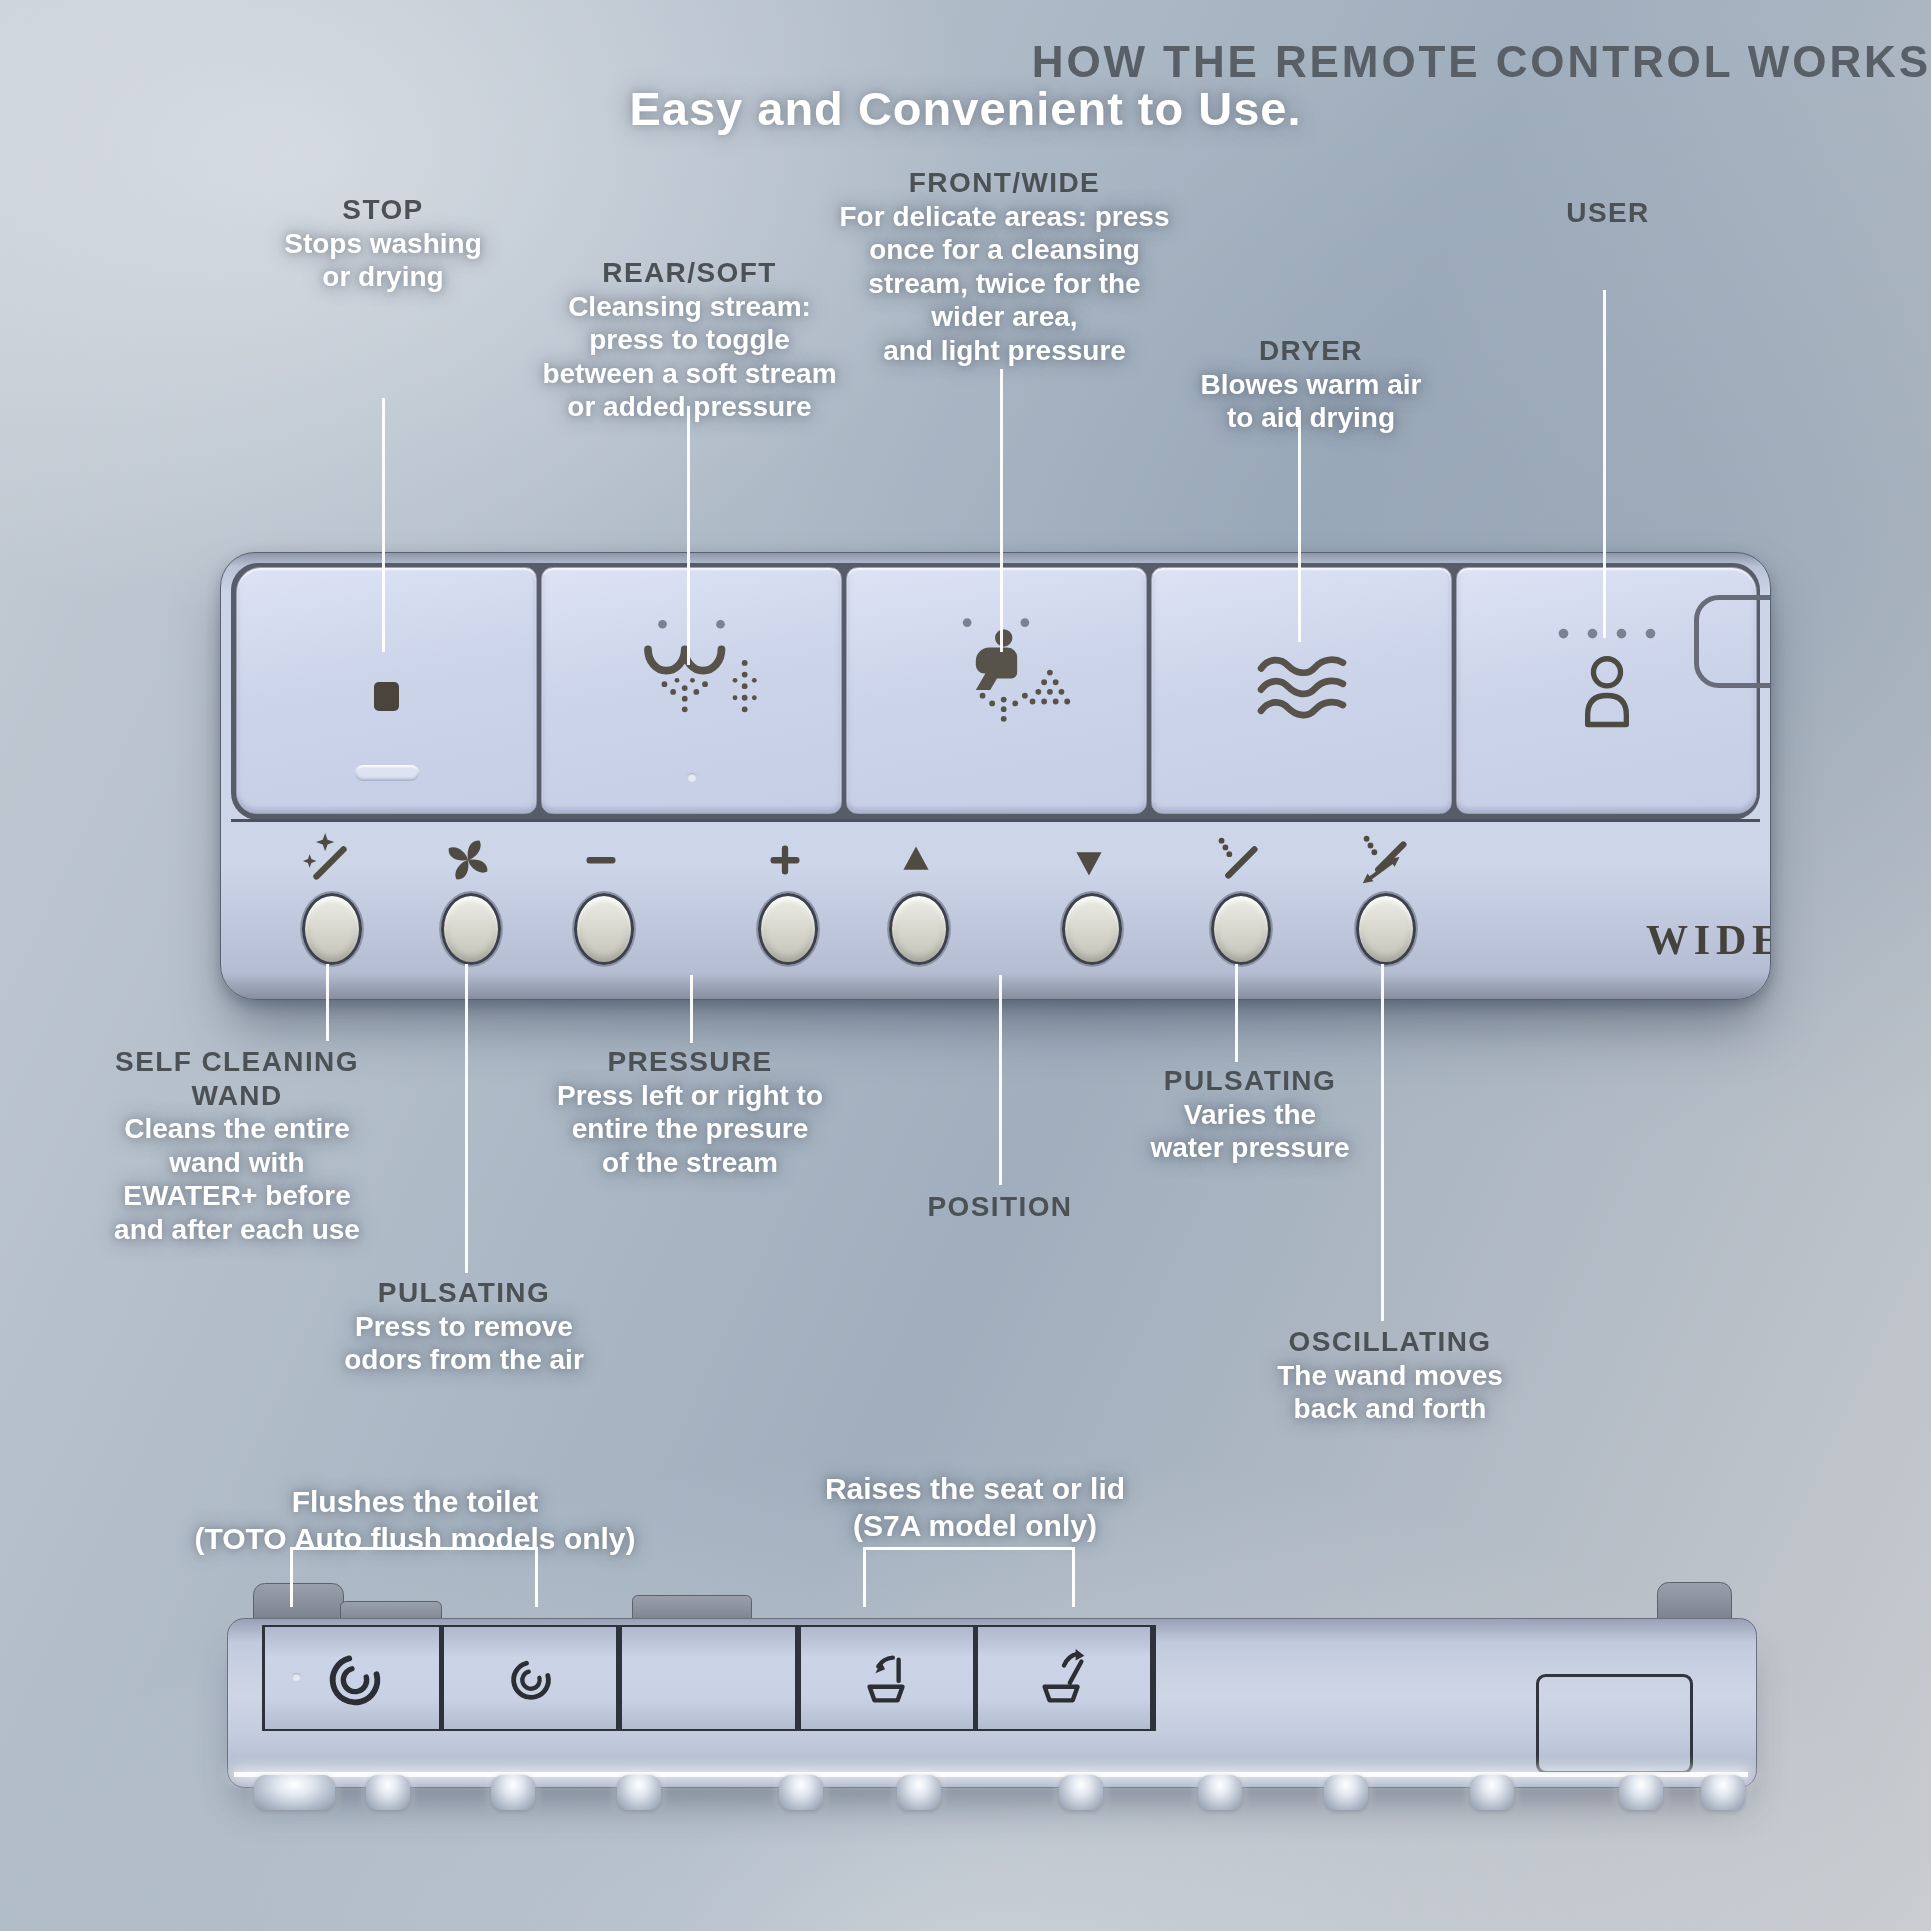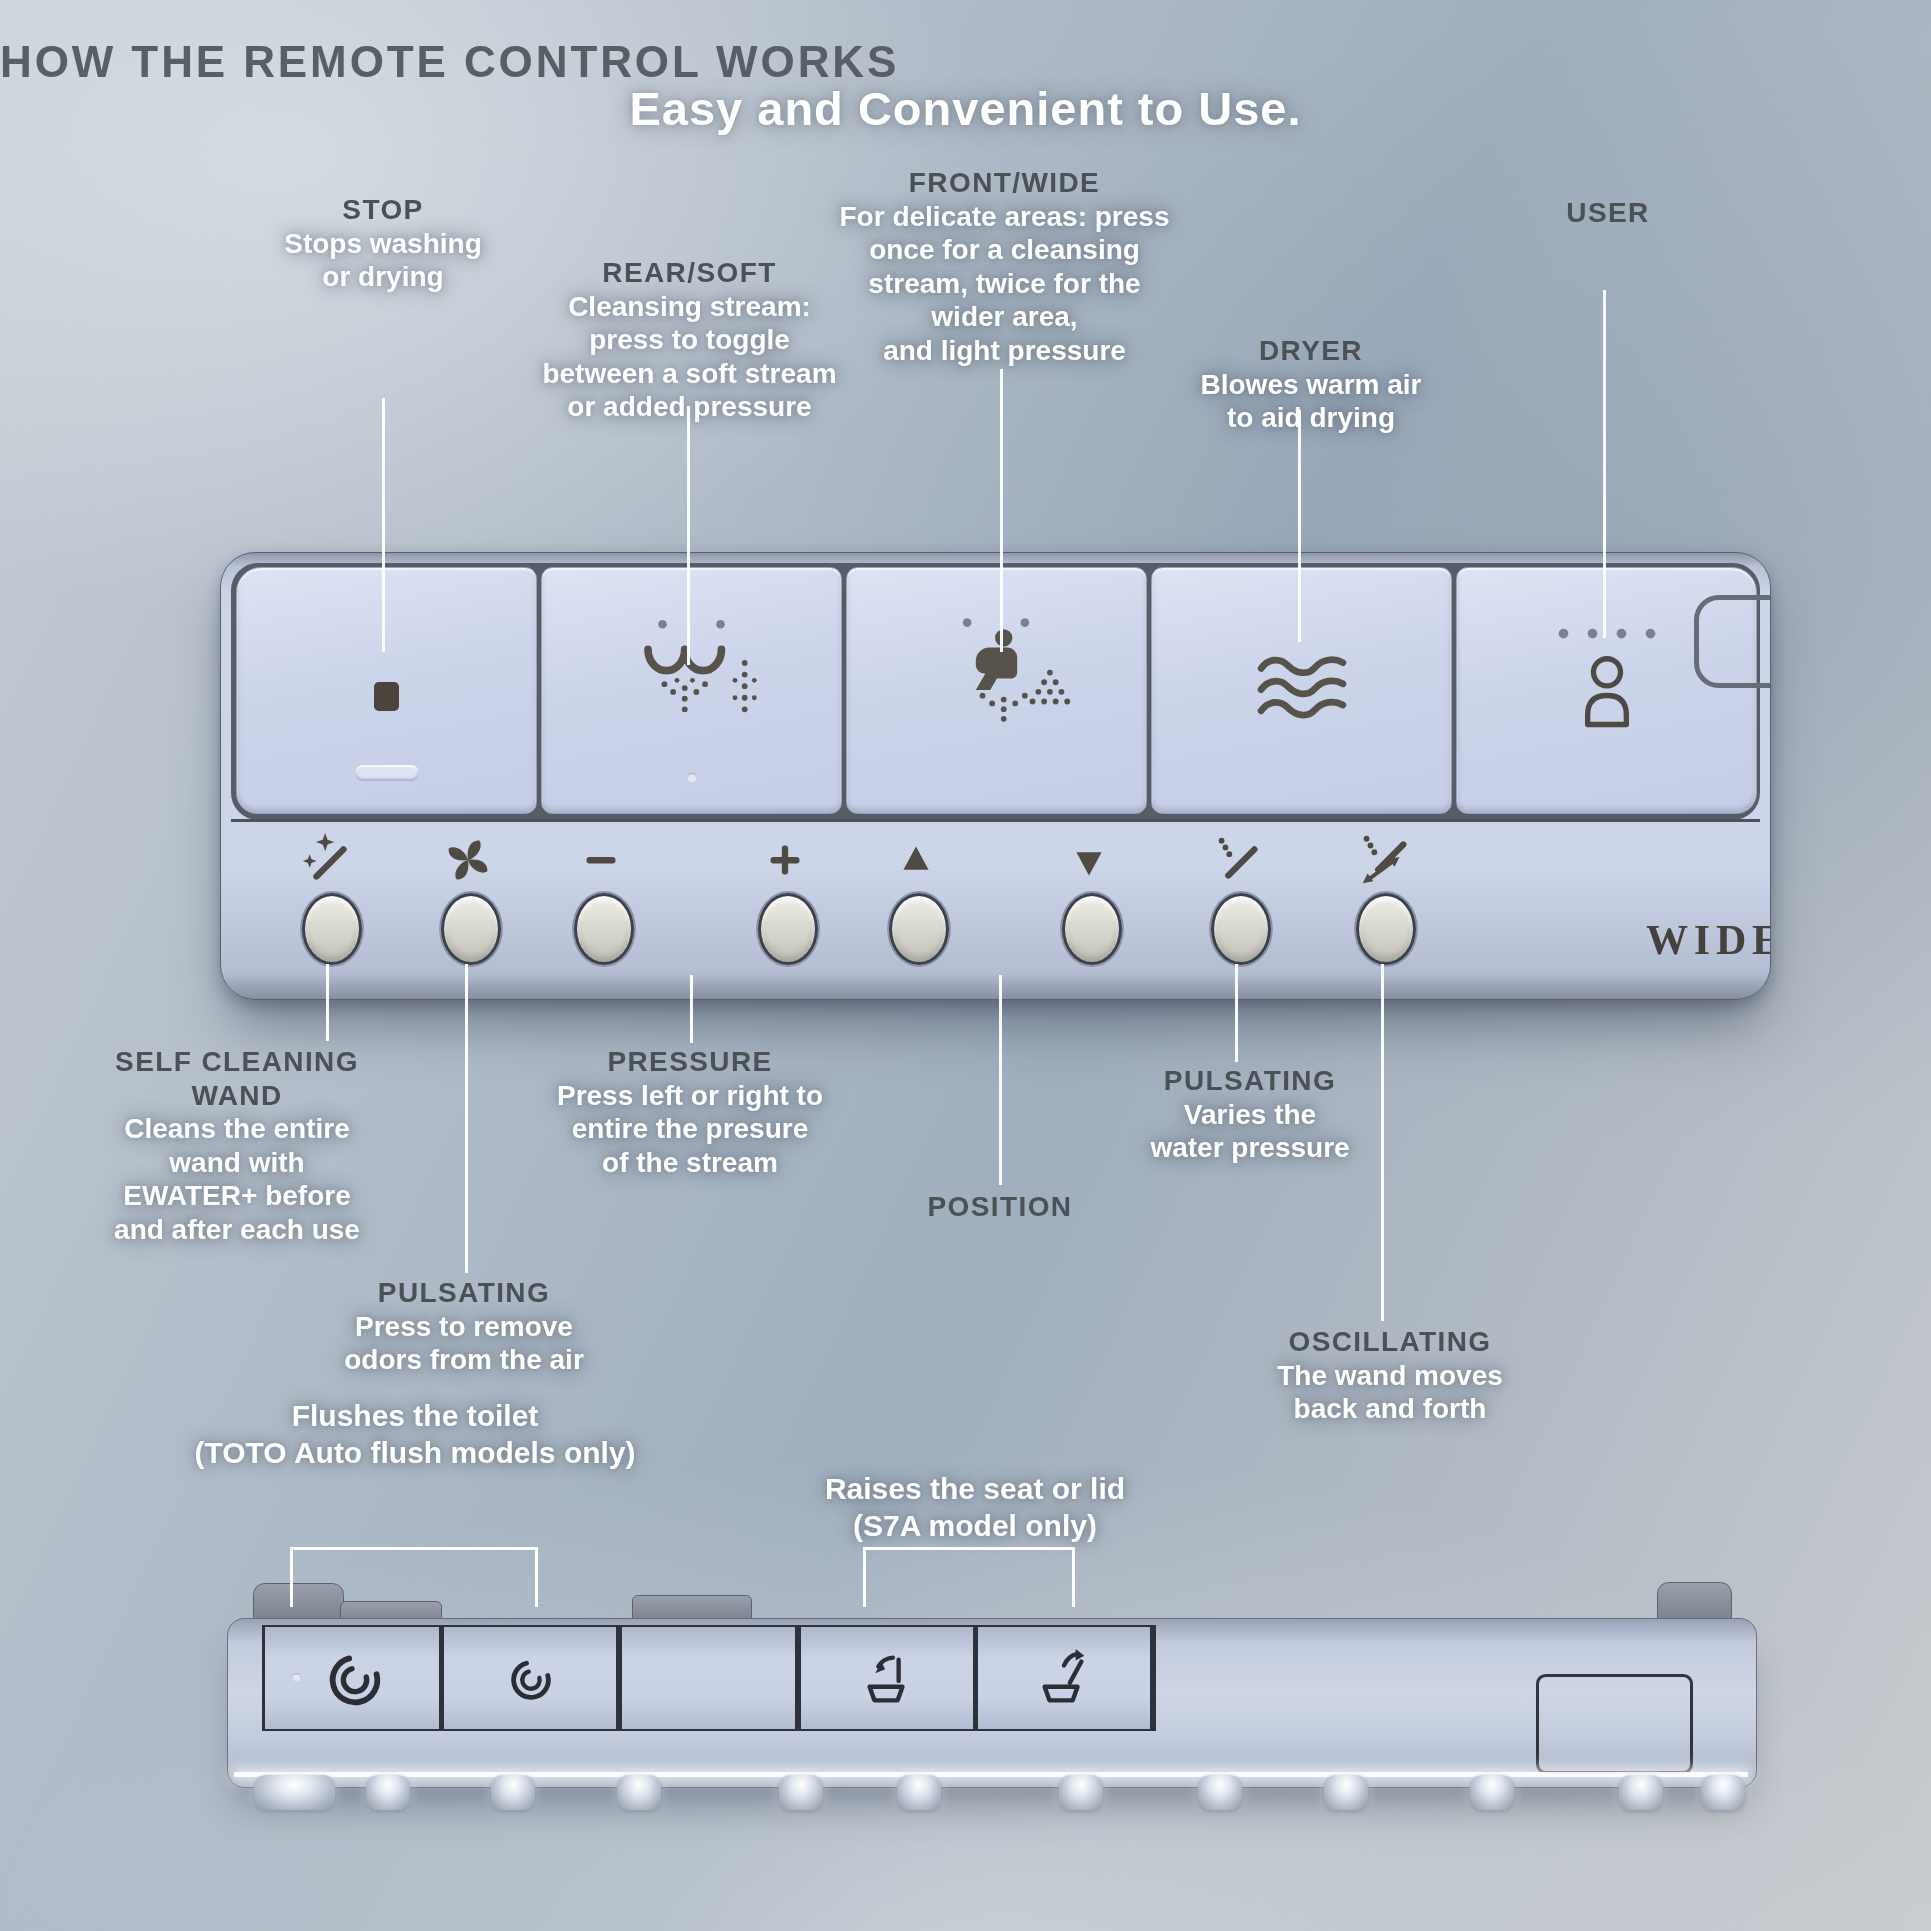--- a/index.html
+++ b/index.html
@@ -5,21 +5,21 @@
   html,body{margin:0;padding:0;width:1931px;height:1931px;overflow:hidden;
     font-family:"Liberation Sans", sans-serif;}
   .canvas{position:relative;width:1931px;height:1931px;overflow:hidden;
     background:linear-gradient(115deg,#c6cdd5 0%,#b2bdc9 30%,#a0aebd 55%,#b5bdc6 80%,#c9ccd0 100%);}
   .bg{position:absolute;inset:0;
     background:
       radial-gradient(1159px 772px at 15% 8%, rgba(232,236,241,.55), transparent 60%),
       radial-gradient(1352px 869px at 85% 30%, rgba(115,135,158,.28), transparent 65%),
       radial-gradient(1641px 869px at 50% 102%, rgba(226,229,232,.55), transparent 60%);}
   .abs{position:absolute;}
-  .t1{width:1931px;text-align:left;font-size:44px;font-weight:700;letter-spacing:2.9px;color:#585f66;}
+  .t1{width:1931px;text-align:right;font-size:44px;font-weight:700;letter-spacing:2.9px;color:#585f66;}
   .t2{width:1931px;text-align:center;font-size:47px;font-weight:700;letter-spacing:1px;color:#fff;
       text-shadow:0 0 21px rgba(80,90,104,.55),0 0 7.7px rgba(80,90,104,.3);}
   .callout{text-align:center;z-index:6;}
   .callout .lbl{font-size:28px;font-weight:700;letter-spacing:1.4px;color:#4c5156;line-height:1.2;white-space:pre-line;}
   .callout .desc{font-size:28px;font-weight:700;color:#fff;line-height:1.2;white-space:pre-line;
       text-shadow:0 0 19.3px rgba(75,85,98,.65),0 0 7.7px rgba(75,85,98,.35);}
   .leader{width:2.9px;background:rgba(255,255,255,.95);z-index:8;}
   .note{font-size:30px;font-weight:700;color:#fff;line-height:1.22;text-align:center;white-space:pre-line;
       text-shadow:0 0 17.4px rgba(75,85,98,.6),0 0 6.8px rgba(75,85,98,.35);z-index:6;}
   .bracket-h{height:2.9px;background:#fff;z-index:6;}
@@ -300,21 +300,21 @@
   </div>
   <div class="abs callout" style="left:797px;top:1190px;width:406px;">
     <div class="lbl">POSITION</div>
   </div>
   <div class="abs callout" style="left:1192px;top:1325px;width:396px;">
     <div class="lbl">OSCILLATING</div>
     <div class="desc">The wand moves
 back and forth</div>
   </div>
 
-  <div class="abs note" style="left:164px;top:1398px;width:502px;">Flushes the toilet
+  <div class="abs note" style="left:164px;top:1484px;width:502px;">Flushes the toilet
 (TOTO Auto flush models only)</div>
   <div class="abs note" style="left:724px;top:1471px;width:502px;">Raises the seat or lid
 (S7A model only)</div>
   <div class="abs bracket-h" style="left:290px;top:1547px;width:248px;"></div>
   <div class="abs bracket-v" style="left:290px;top:1547px;height:60px;"></div>
   <div class="abs bracket-v" style="left:535px;top:1547px;height:60px;"></div>
   <div class="abs bracket-h" style="left:863px;top:1547px;width:211px;"></div>
   <div class="abs bracket-v" style="left:863px;top:1547px;height:60px;"></div>
   <div class="abs bracket-v" style="left:1072px;top:1547px;height:60px;"></div>
 

